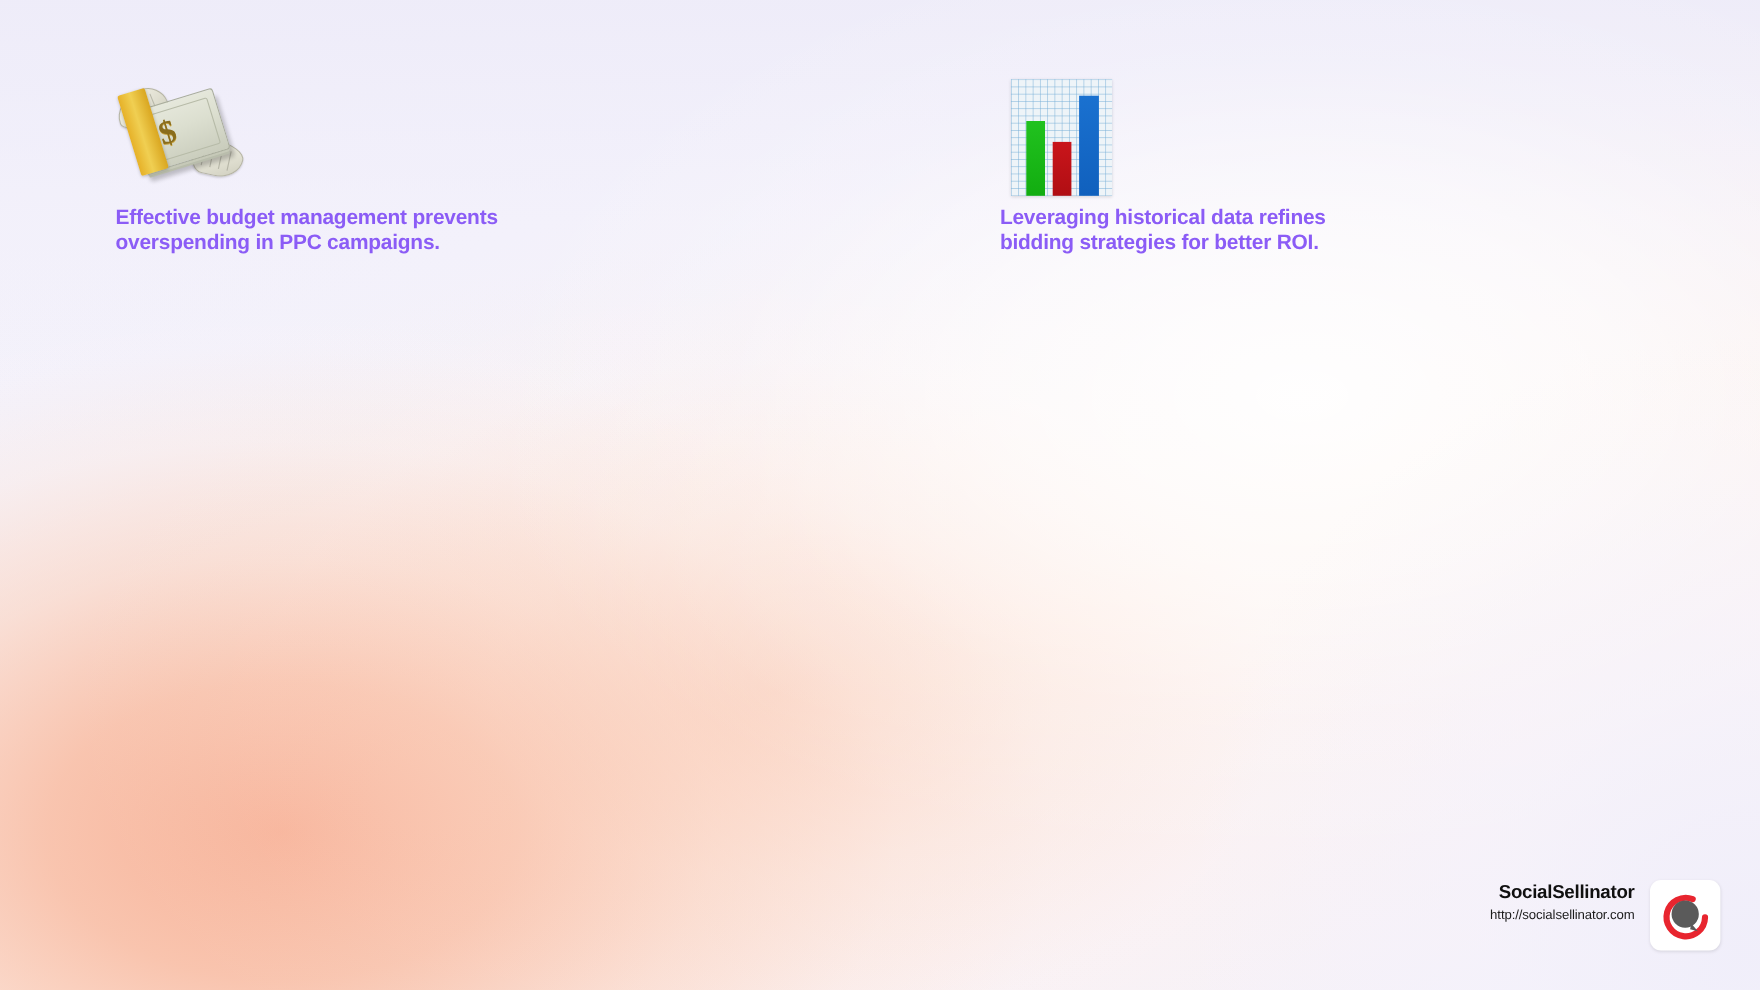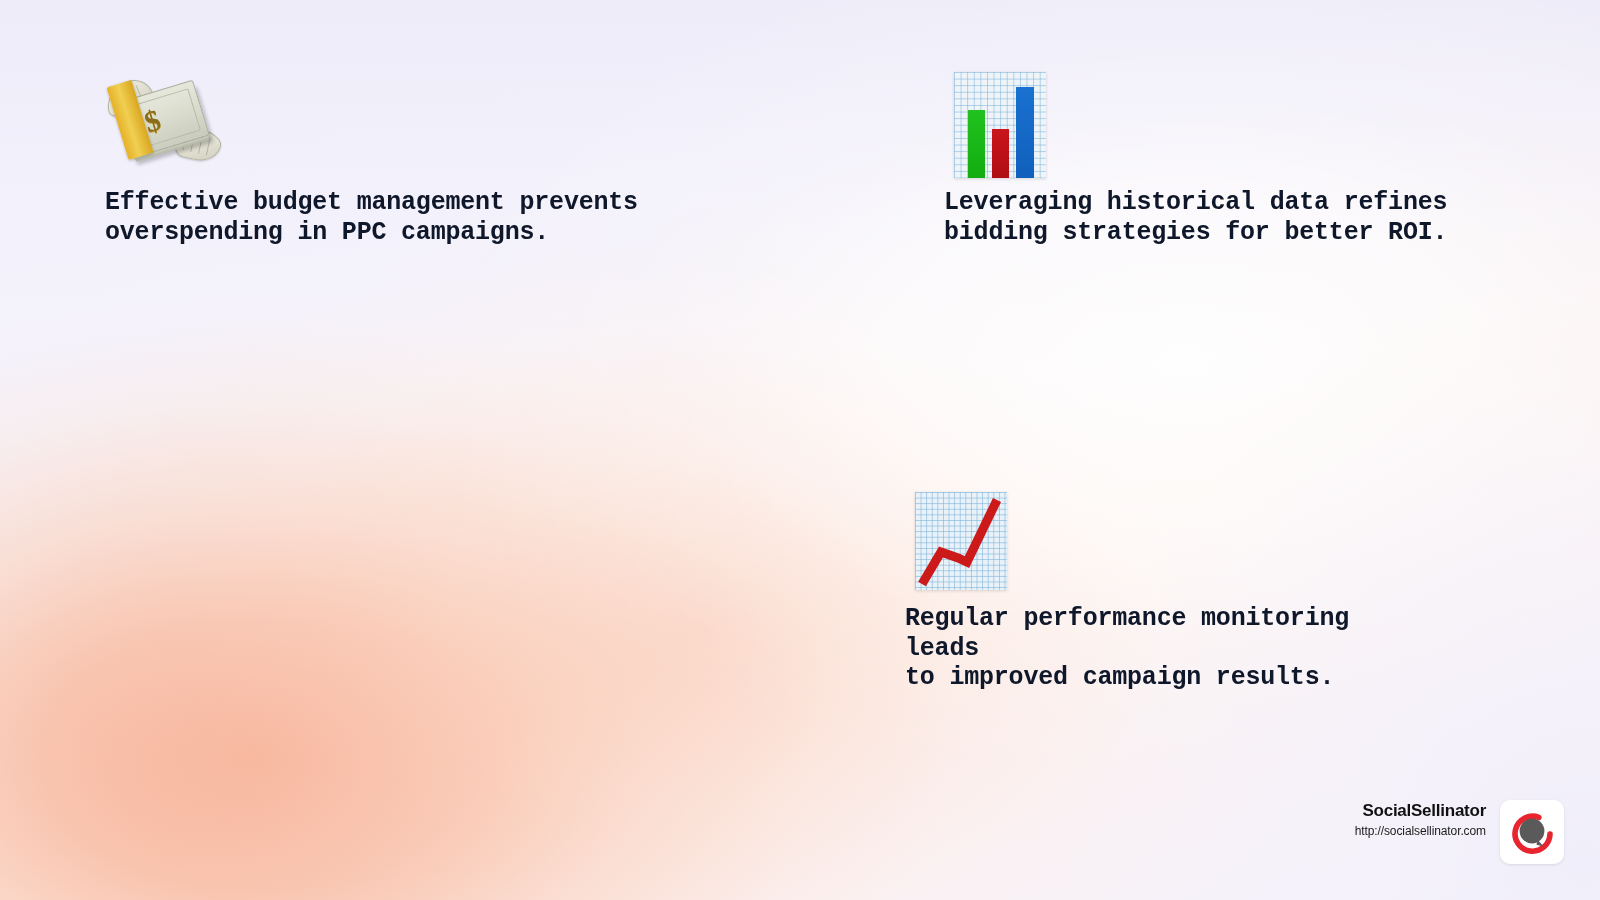--- a/index.html
+++ b/index.html
@@ -77,38 +77,38 @@
   .grid {
     position: absolute;
     inset: 0;
   }
 
   .cell {
     position: absolute;
     width: 600px;
   }
   .cell-tl { left: 105px; top: 70px; }
-  .cell-tr { left: 944px; top: 70px; }
+  .cell-tr { left: 909px; top: 70px; }
   .cell-bl { left: 105px; top: 492px; }
   .cell-br { left: 905px; top: 492px; }
 
   .icon-box {
     height: 118px;
     display: block;
   }
   .cell-bl .icon-box { height: 112px; }
   .cell-br .icon-box { height: 112px; }
 
   .headline {
-    font-family: Liberation Mono, monospace;
-    font-size: 25px;
+    font-family: Liberation Sans, sans-serif;
+    font-size: 19px;
     font-weight: bold;
     line-height: 1.18;
     letter-spacing: -0.2px;
-    color: #0f172a;
+    color: #8b5cf6;
     margin: 0;
     width: 580px;
     white-space: pre-line;
   }
   .cell-tr .headline,
   .cell-br .headline { width: 520px; }
 
   
 
   
@@ -356,32 +356,20 @@
             <div class="bar bar-red"></div>
             <div class="bar bar-blue"></div>
           </div>
         </div>
       </div>
       <p class="headline">Leveraging historical data refines
 bidding strategies for better ROI.</p>
     </div>
 
 
-    <div class="cell cell-br">
-      <div class="icon-box">
-        <div class="emoji-trend">
-          <div class="trend-paper"></div>
-          <svg class="trend-svg" width="92" height="98" viewBox="0 0 92 98">
-            <polyline points="7,92 26,60 43,66 52,70 82,8" fill="none" stroke="#cc1a1a" stroke-width="9" stroke-linejoin="miter" stroke-linecap="butt"></polyline>
-          </svg>
-        </div>
-      </div>
-      <p class="headline">Regular performance monitoring leads
-to improved campaign results.</p>
-    </div>
 
   </div>
 
   <div class="footer">
     <div class="footer-text">
       <div class="brand-name">SocialSellinator</div>
       <div class="brand-url">http://socialsellinator.com</div>
     </div>
     <div class="brand-logo">
       <svg width="52" height="52" viewBox="0 0 52 52">

